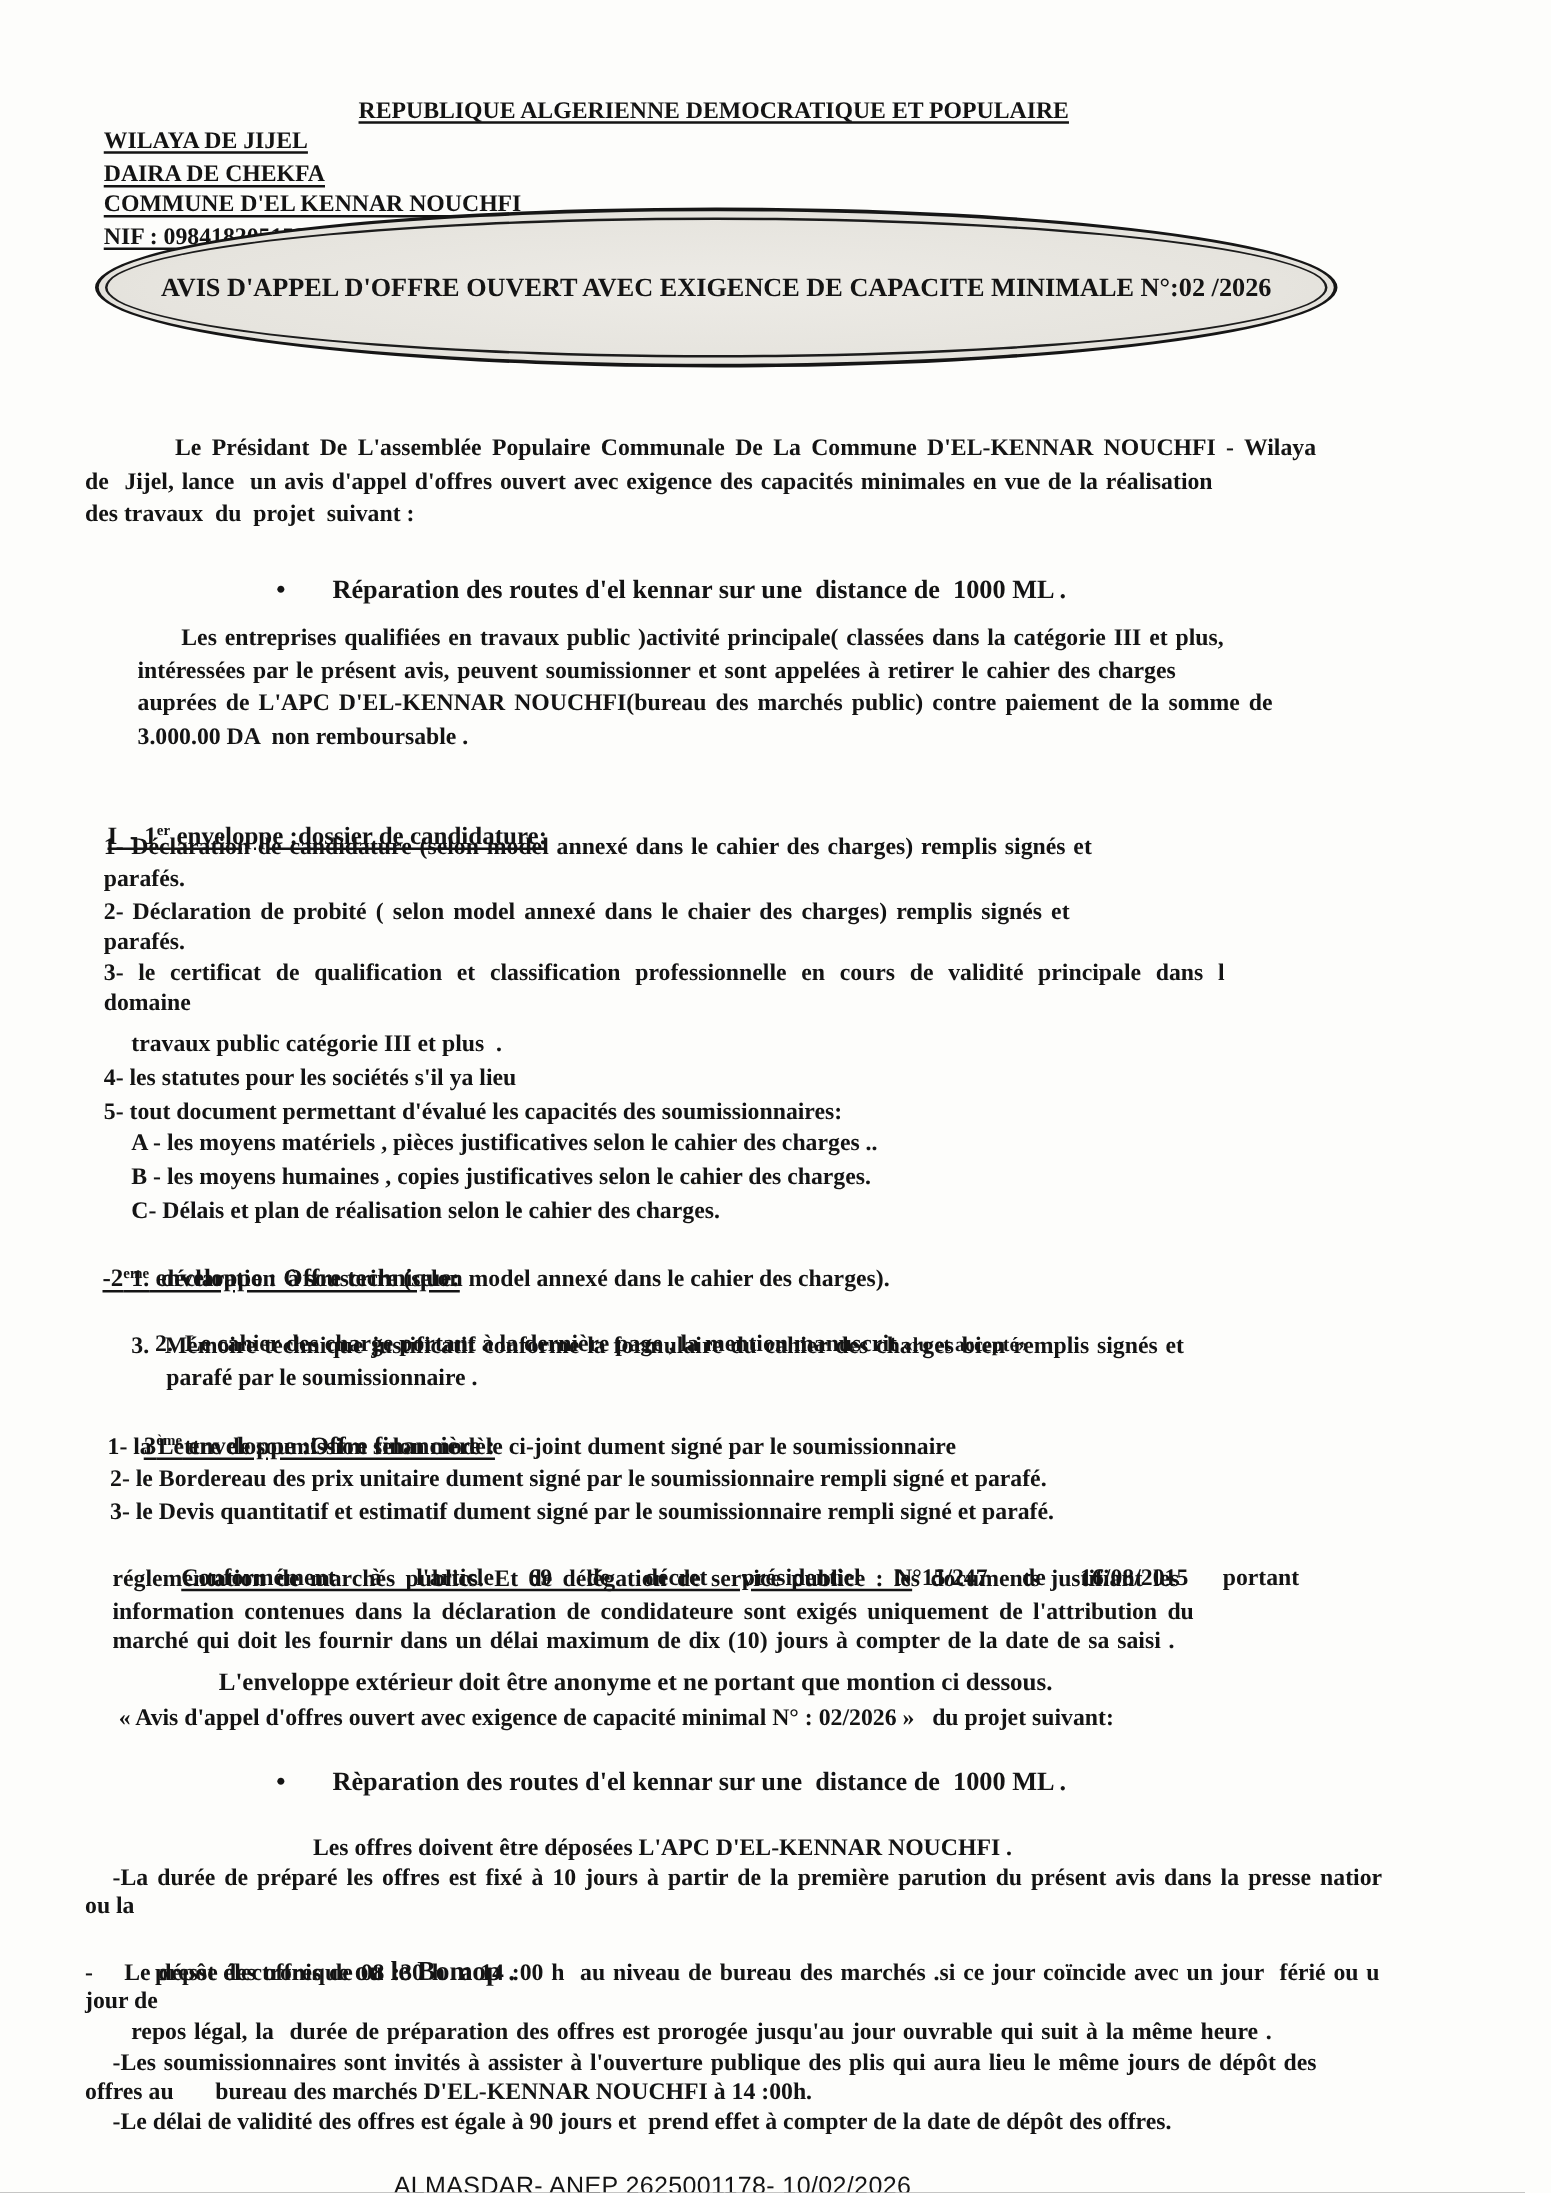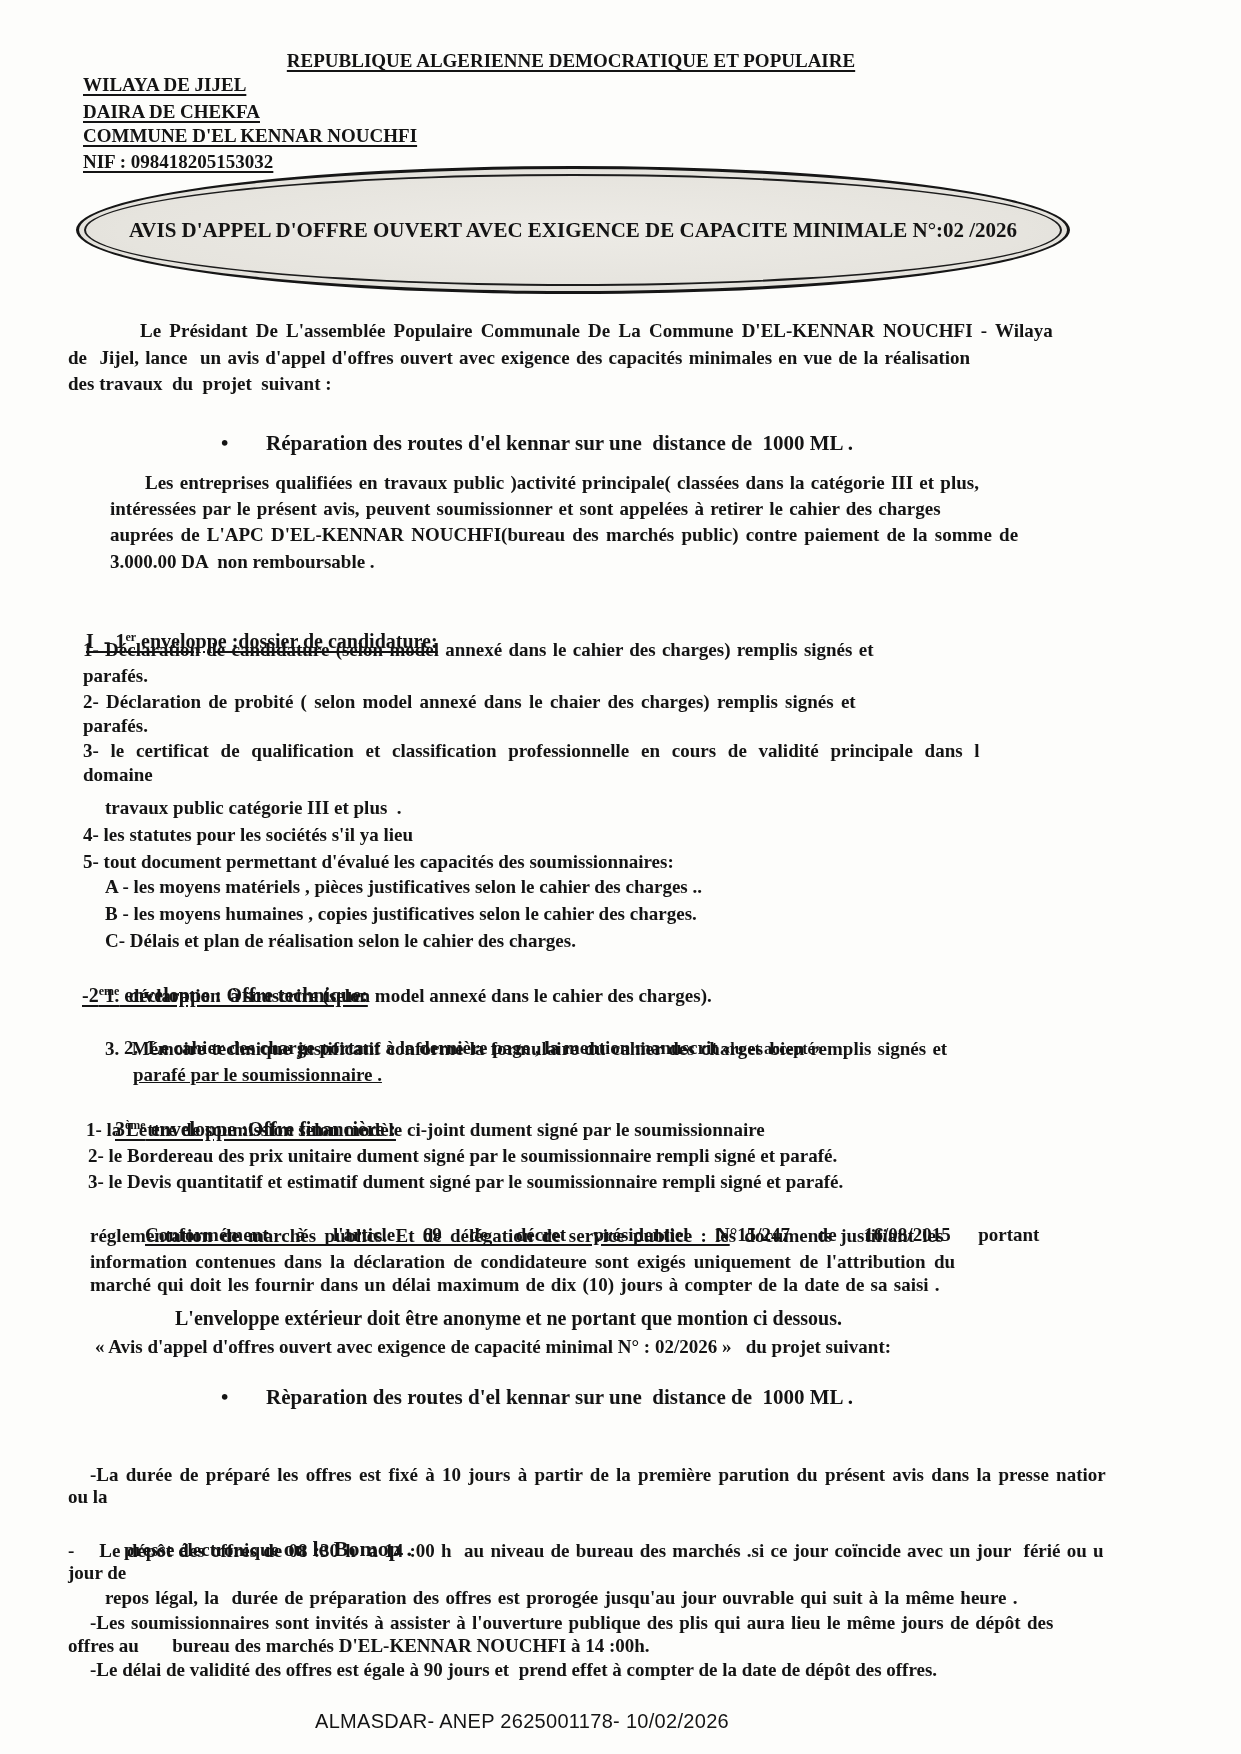--- a/index.html
+++ b/index.html
@@ -1,21 +1,21 @@
 <!DOCTYPE html>
 <html lang="fr"><head>
 <meta charset="utf-8">
 <style>
   html,body{margin:0;padding:0;background:#9a9a9a;}
   .sheet{
     position:relative;width:1241px;height:1754px;margin:0 auto;
     background:#fdfdfb;color:#141414;overflow:hidden;
     font-family:"Liberation Serif","DejaVu Serif",serif;font-weight:bold;
   }
-  .ln{position:absolute;white-space:pre;font-size:19px;line-height:26px;}
+  .ln{position:absolute;white-space:pre;font-size:19px;line-height:26px;margin-top:28px;}
   .u{text-decoration:underline;text-underline-offset:3px;text-decoration-thickness:2px;}
   .centerband{text-align:center;left:0;}
   .w1142{width:1142px;} .w1060{width:1060px;} .w1044{width:1044px;}
   .sup{font-size:12px;position:relative;top:-7px;}
   .blt{display:inline-block;width:45px;}
   .sz20{font-size:20px;text-align:center;} .sz21{font-size:21px;}
   .ws1{word-spacing:1.5px;} .ws2{word-spacing:2.5px;} .ws3{word-spacing:3.5px;}
   .ws7{word-spacing:7px;} .ws9{word-spacing:9px;}
   .small{font-size:16px;}
   .bomop{font-size:22px;}
@@ -77,21 +77,21 @@
 
   <div class="ln sz20" style="top:956px;left:62px;">
     <span class="u"><span>-2</span><span class="sup">eme</span><span> enveloppe : Offre technique:</span></span>
   </div>
 
   <div class="ln" style="top:983px;left:105px;">1.  déclaration  à souscrire (selon model annexé dans le cahier des charges).</div>
   <div class="ln" style="top:1009px;left:105px;">
     <span>2.  Le cahier des charge portant à la dernière page , la mention manuscrit </span><span class="small">«lu et accepté»</span>
   </div>
   <div class="ln ws1" style="top:1036px;left:105px;">3.  Mémoire technique justificatif conforme la formulaire du cahier des charges bien remplis signés et</div>
-  <div class="ln" style="top:1062px;left:133px;text-decoration:underline;">parafé par le soumissionnaire .</div>
+  <div class="ln" style="top:1062px;left:133px;">parafé par le soumissionnaire .</div>
 
   <div class="ln sz20" style="top:1090px;left:95px;">
     <span class="u"><span>3</span><span class="sup">ème</span><span> enveloppe :Offre financière :</span></span>
   </div>
 
   <div class="ln" style="top:1117px;left:86px;">1- la Lettre de soumission selon modèle ci-joint dument signé par le soumissionnaire</div>
   <div class="ln" style="top:1143px;left:88px;">2- le Bordereau des prix unitaire dument signé par le soumissionnaire rempli signé et parafé.</div>
   <div class="ln" style="top:1169px;left:88px;">3- le Devis quantitatif et estimatif dument signé par le soumissionnaire rempli signé et parafé.</div>
 
   <div class="ln ws9" style="top:1196px;left:90px;">
@@ -101,20 +101,21 @@
   <div class="ln ws3" style="top:1249px;left:90px;">information contenues dans la déclaration de condidateure sont exigés uniquement de l'attribution du</div>
   <div class="ln ws1" style="top:1272px;left:90px;">marché qui doit les fournir dans un délai maximum de dix (10) jours à compter de la date de sa saisi .</div>
 
   <div class="ln sz20" style="top:1305px;left:175px;">L'enveloppe extérieur doit être anonyme et ne portant que montion ci dessous.</div>
   <div class="ln" style="top:1334px;left:95px;">« Avis d'appel d'offres ouvert avec exigence de capacité minimal N° : 02/2026 »   du projet suivant:</div>
 
   <div class="ln sz21" style="top:1358px;left:200px;">
     <span class="blt">•</span><span>Rèparation des routes d'el kennar sur une  distance de  1000 ML .</span>
   </div>
 
+  <div class="ln centerband w1060" style="top:1438px;">Les offres doivent être déposées L'APC D'EL-KENNAR NOUCHFI .</div>
 
   <div class="ln ws2" style="top:1462px;left:90px;">-La durée de préparé les offres est fixé à 10 jours à partir de la première parution du présent avis dans la presse natior</div>
   <div class="ln" style="top:1484px;left:68px;">ou la</div>
   <div class="ln" style="top:1510px;left:105px;">
     <span>presse électronique </span><span class="bomop">ou le Bomop .</span>
   </div>
   <div class="ln ws1" style="top:1538px;left:68px;">-    Le dépôt des offres de 08 :30 h  a 14 :00 h  au niveau de bureau des marchés .si ce jour coïncide avec un jour  férié ou u</div>
   <div class="ln" style="top:1560px;left:68px;">jour de</div>
   <div class="ln ws1" style="top:1585px;left:105px;">repos légal, la  durée de préparation des offres est prorogée jusqu'au jour ouvrable qui suit à la même heure .</div>
   <div class="ln ws1" style="top:1610px;left:90px;">-Les soumissionnaires sont invités à assister à l'ouverture publique des plis qui aura lieu le même jours de dépôt des</div>

